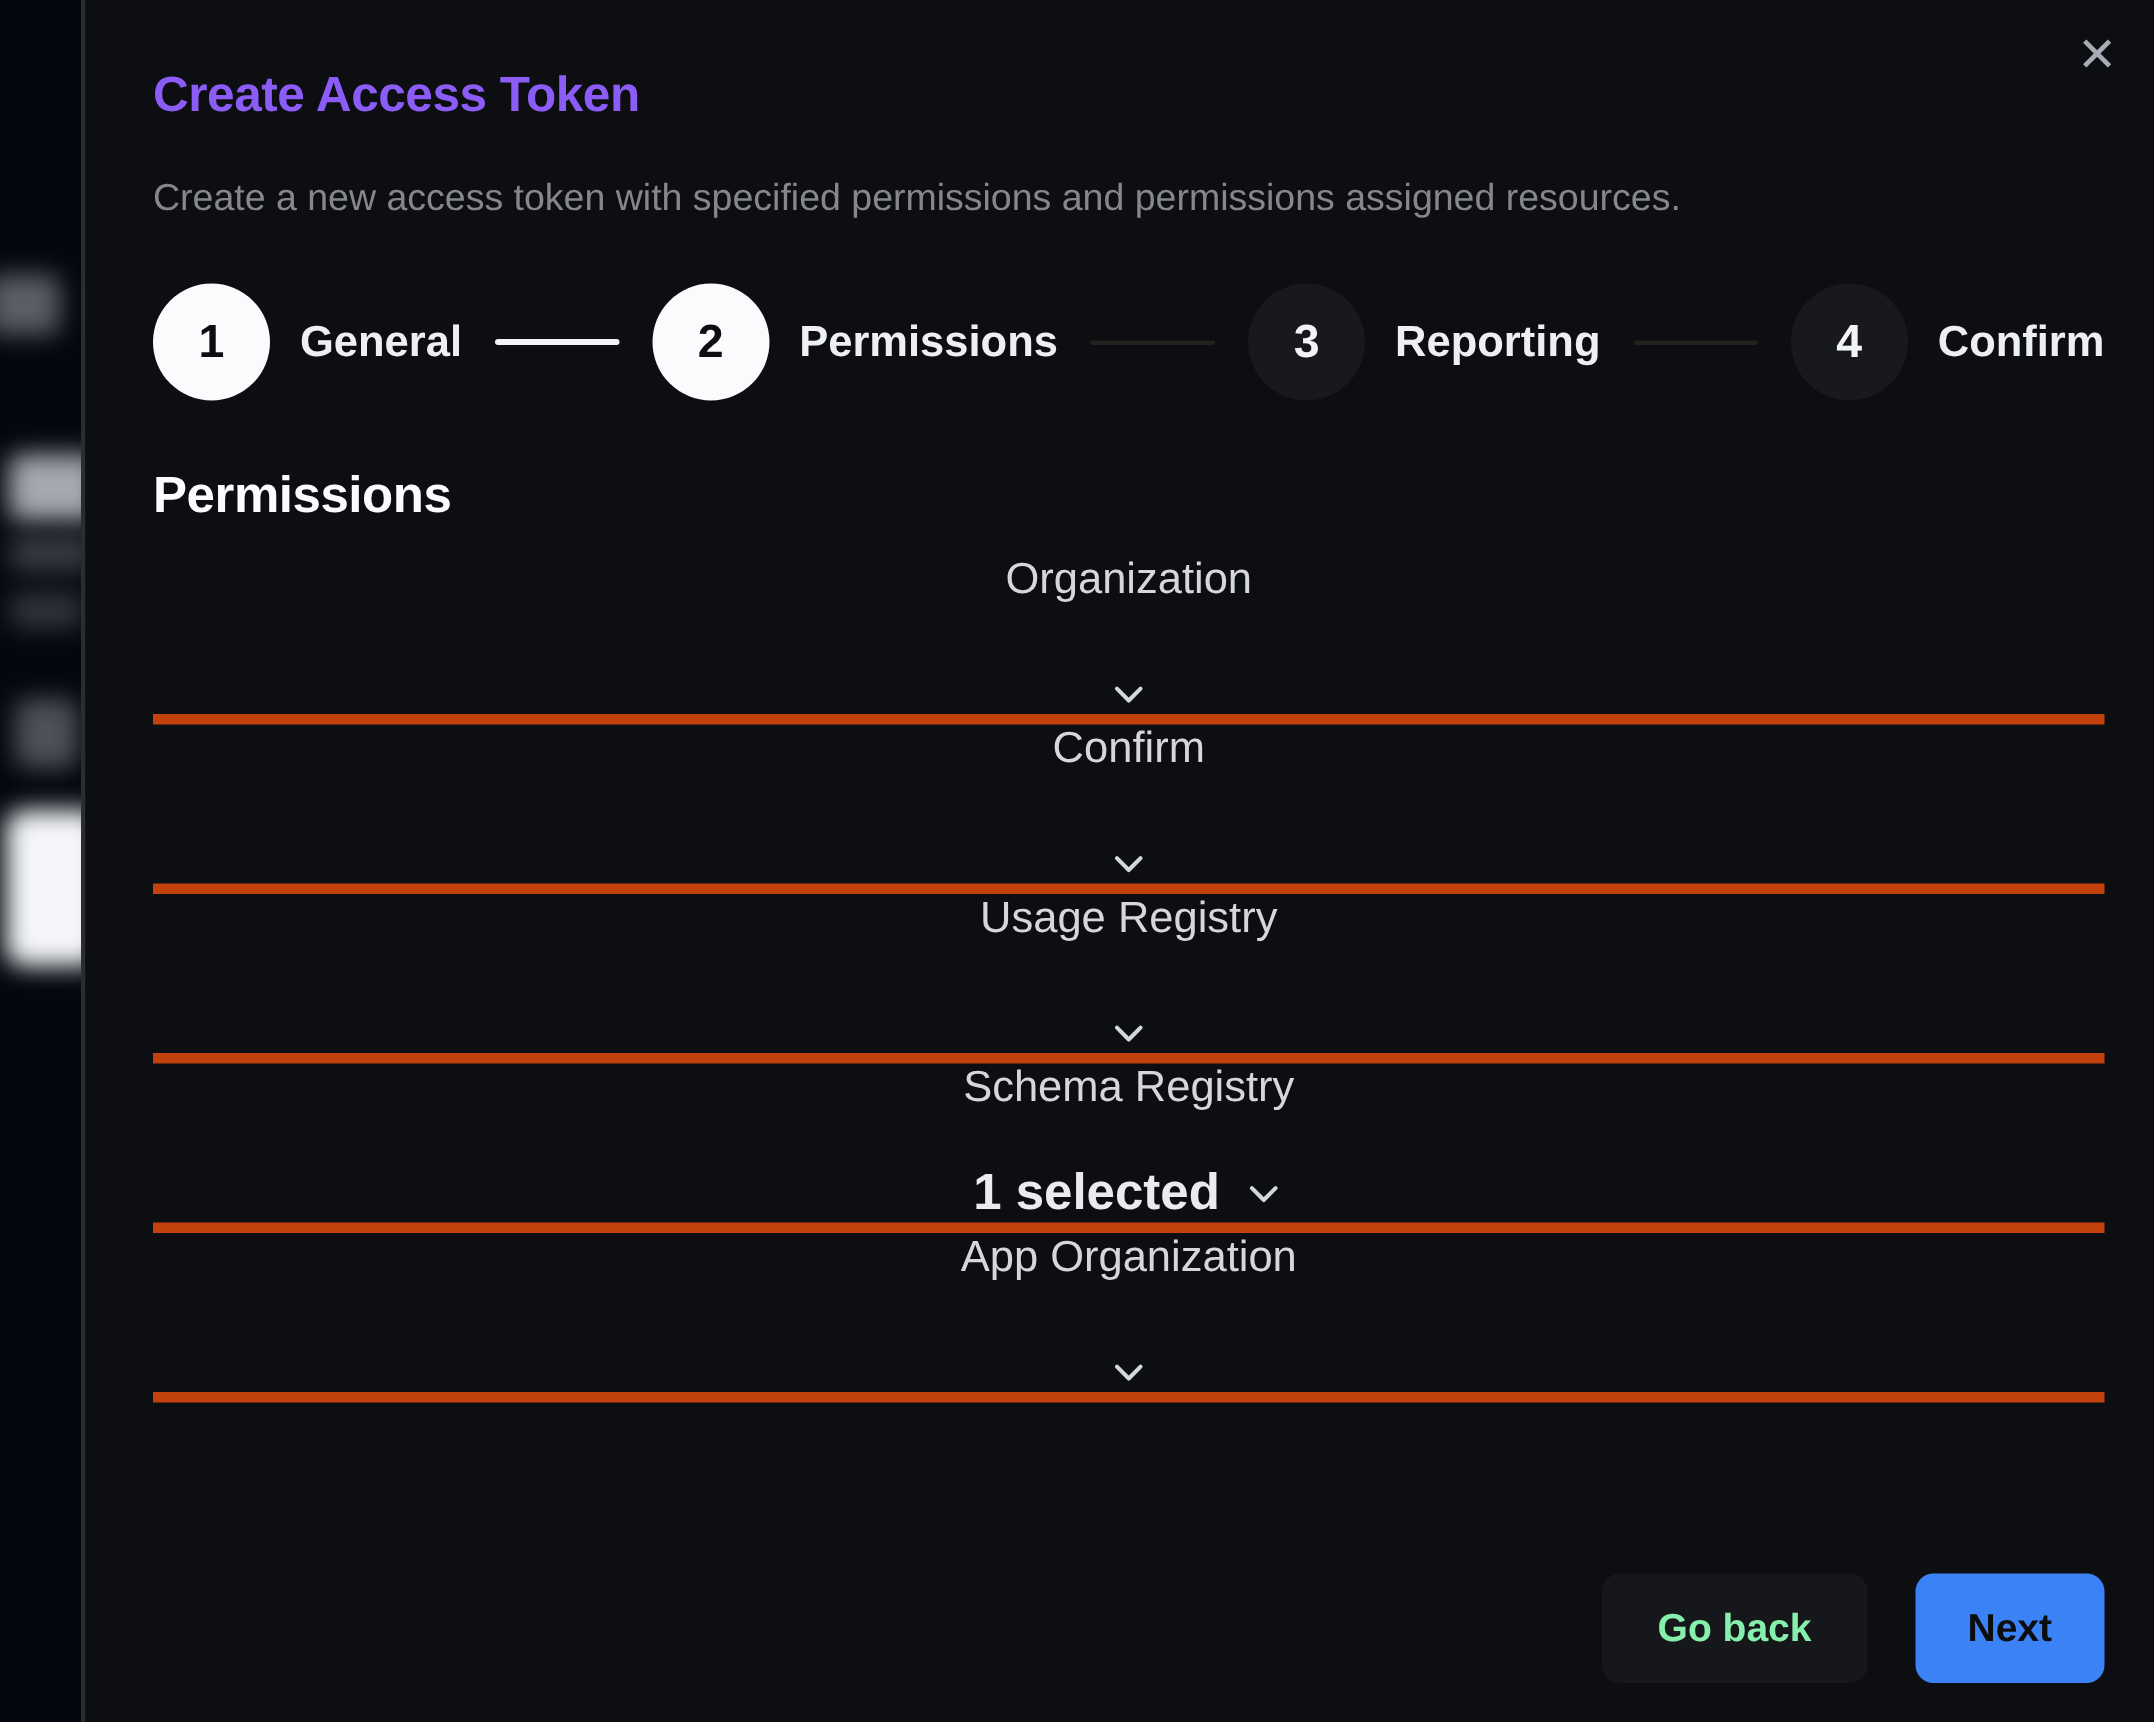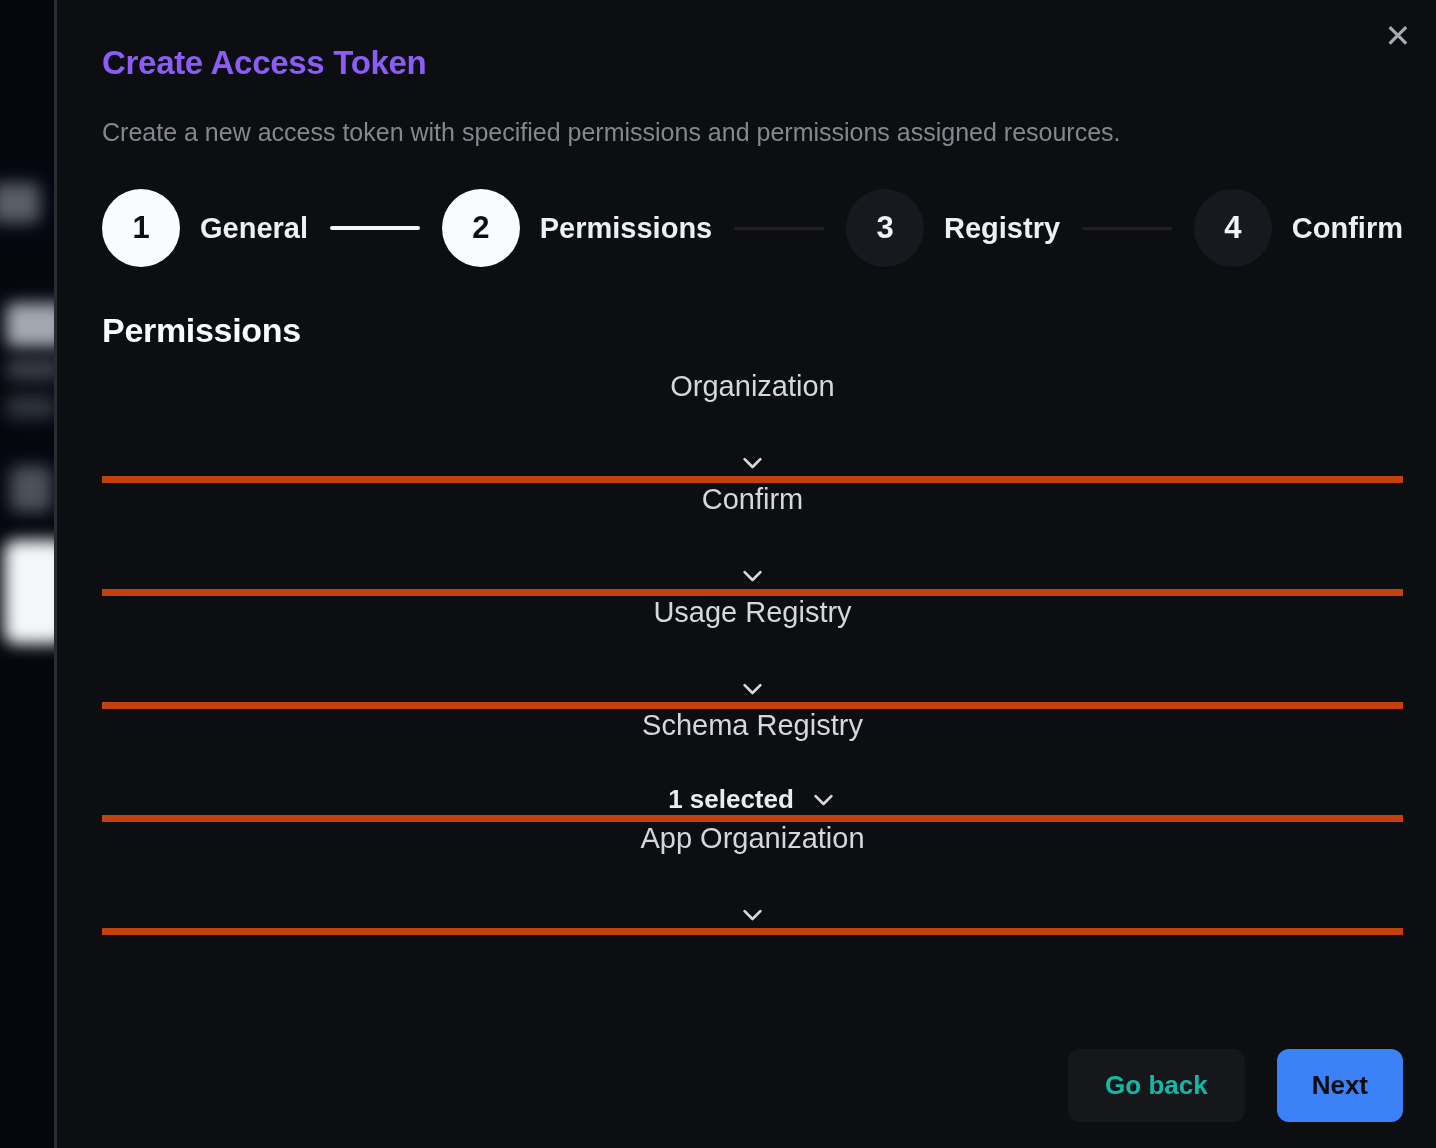--- a/index.html
+++ b/index.html
@@ -72,35 +72,35 @@
   .accordion { margin-top: 20px; }
   .acc-row {
     height: 113px;
     display: flex; align-items: center; justify-content: space-between;
     border-bottom: 7px solid #c2410c;
     cursor: pointer;
     flex-direction: column;
   }
   .acc-label { font-size: 29px; font-weight: 500; color: #d5d7db; }
   .acc-right { display: flex; align-items: center; gap: 16px; }
-  .acc-badge { font-size: 26px; font-weight: 600; color: #e9ebef; }
+  .acc-badge { font-size: 34px; font-weight: 600; color: #e9ebef; }
   .acc-badge:empty { display: none; }
   .chev { width: 27px; height: 27px; display: block; }
 
   
   .footer {
     position: absolute; right: 33px; bottom: 26px;
     display: flex; gap: 32px;
   }
   .btn {
     height: 73px; border: none; border-radius: 12px;
     font-family: "Liberation Sans", sans-serif;
     font-size: 26px; font-weight: 600; cursor: pointer;
   }
-  .btn-secondary { background: #16171b; color: #14b8a6; padding: 0 37px; }
+  .btn-secondary { background: #16171b; color: #86efac; padding: 0 37px; }
   .btn-primary   { background: #3b82f6; color: #0c0d0f; padding: 0 35px; }
 </style>
 </head>
 <body>
 
 <div class="backdrop">
   <div class="blur-shape bs1"></div>
   <div class="blur-shape bs2"></div>
   <div class="blur-shape bs3"></div>
   <div class="blur-shape bs4"></div>
@@ -127,21 +127,21 @@
 
     <div class="step">
       <div class="step-circle on">2</div>
       <div class="step-label">Permissions</div>
     </div>
 
     <div class="connector todo"></div>
 
     <div class="step">
       <div class="step-circle off">3</div>
-      <div class="step-label">Registry</div>
+      <div class="step-label">Reporting</div>
     </div>
 
     <div class="connector todo"></div>
 
     <div class="step">
       <div class="step-circle off">4</div>
       <div class="step-label">Confirm</div>
     </div>
 
   </div>

